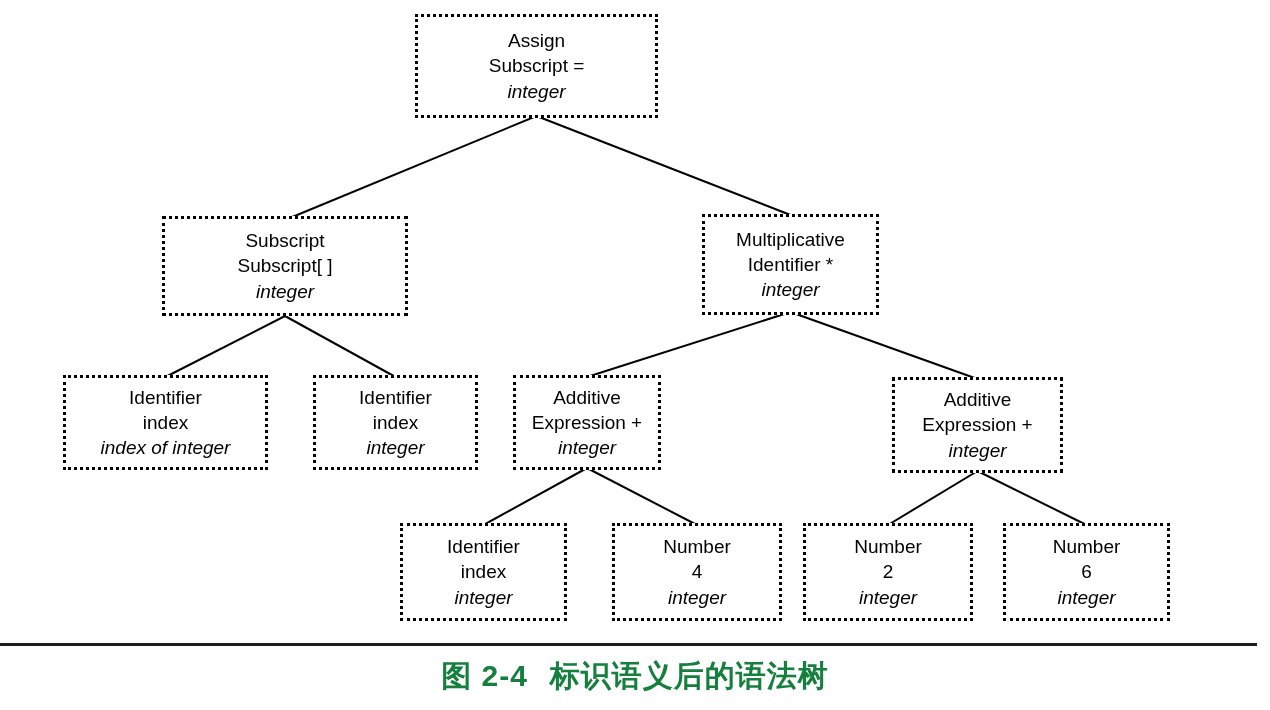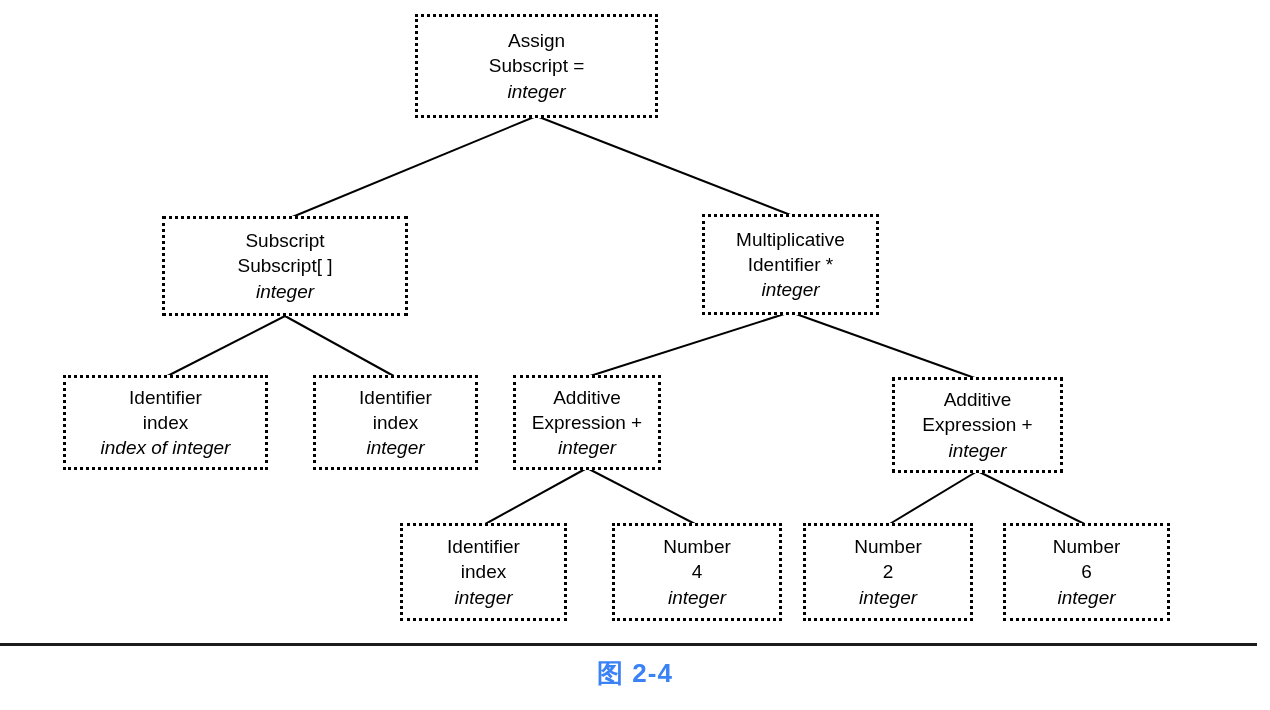--- a/index.html
+++ b/index.html
@@ -46,23 +46,23 @@
     background: #1c1c1c;
   }
   .caption {
     position: absolute;
     left: 0; top: 656px;
     width: 1270px;
     display: flex;
     justify-content: center;
     align-items: baseline;
     gap: 22px;
-    font-size: 26px;
+    font-size: 30px;
     font-weight: bold;
-    color: #3b82f6;
+    color: #15803d;
     letter-spacing: 1px;
   }
 </style>
 </head>
 <body>
 
 <div id="stage">
 
   <svg id="edges" width="1270" height="710" viewBox="0 0 1270 710" xmlns="http://www.w3.org/2000/svg">
       <line x1="536.5" y1="116" x2="285" y2="220" stroke="#000000" stroke-width="2"></line>
@@ -140,15 +140,16 @@
   <div class="node" style="left:1003px; top:523px; width:167px; height:98px;">
     <div class="nline">Number</div>
     <div class="nline">6</div>
     <div class="nline ntype">integer</div>
   </div>
 
   <div class="bottom-rule"></div>
 
   <div class="caption">
     <span>图 2-4</span>
+    <span>标识语义后的语法树</span>
   </div>
 
 </div>
 
 </body></html>

